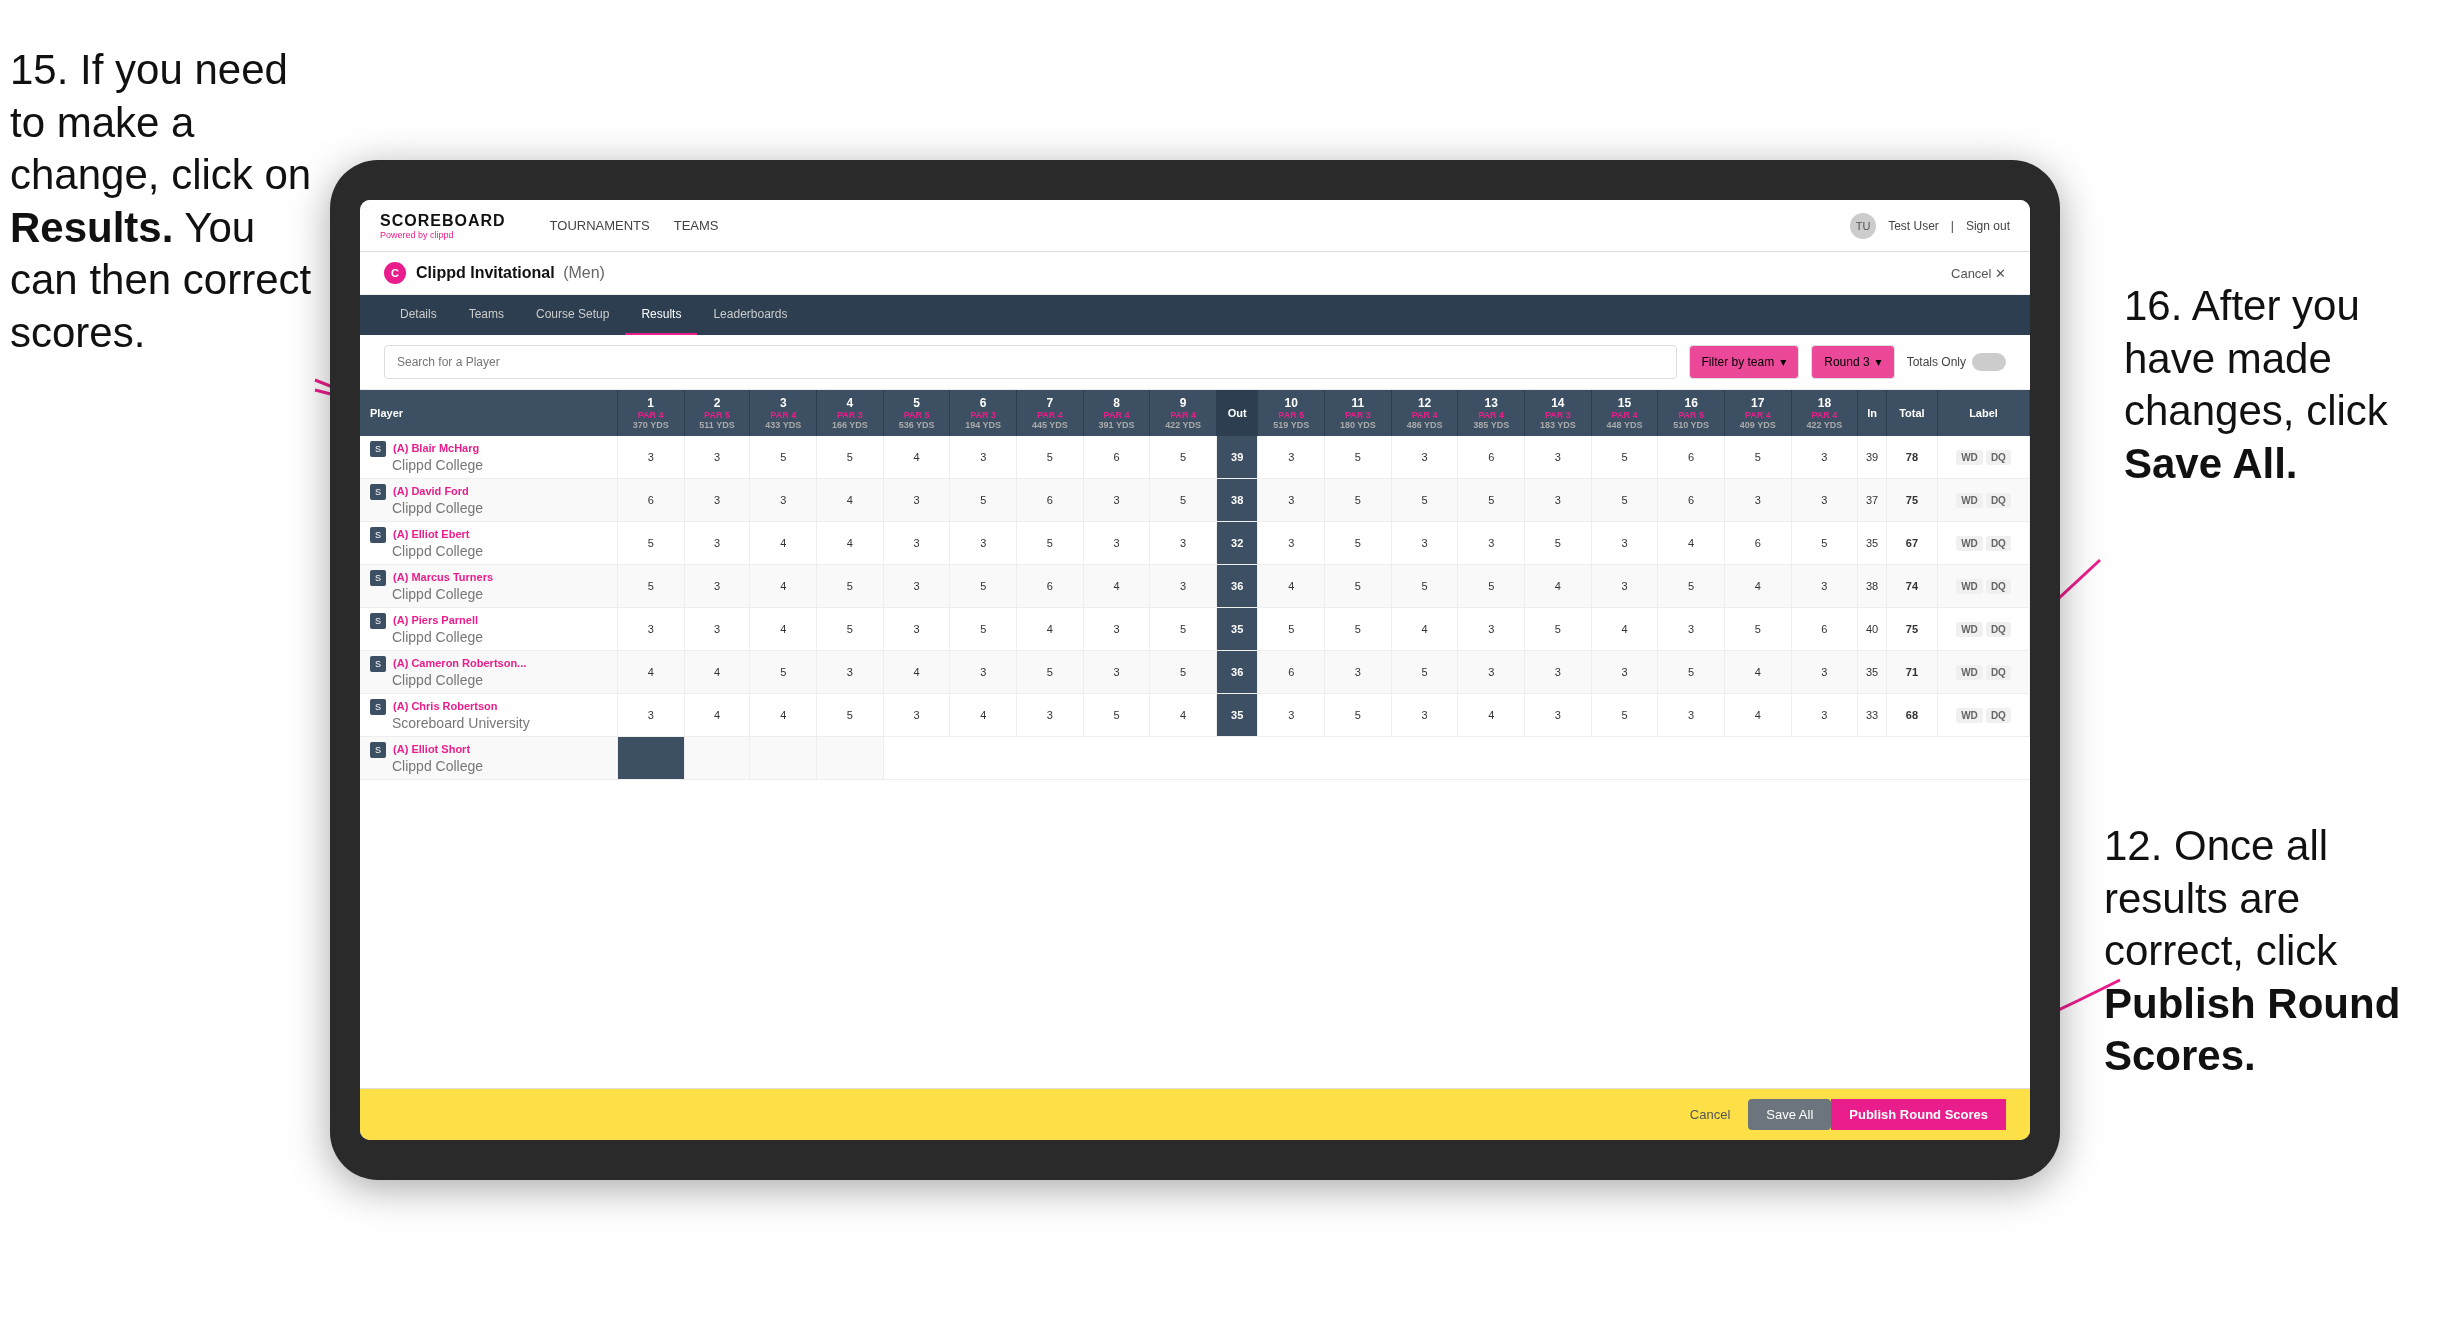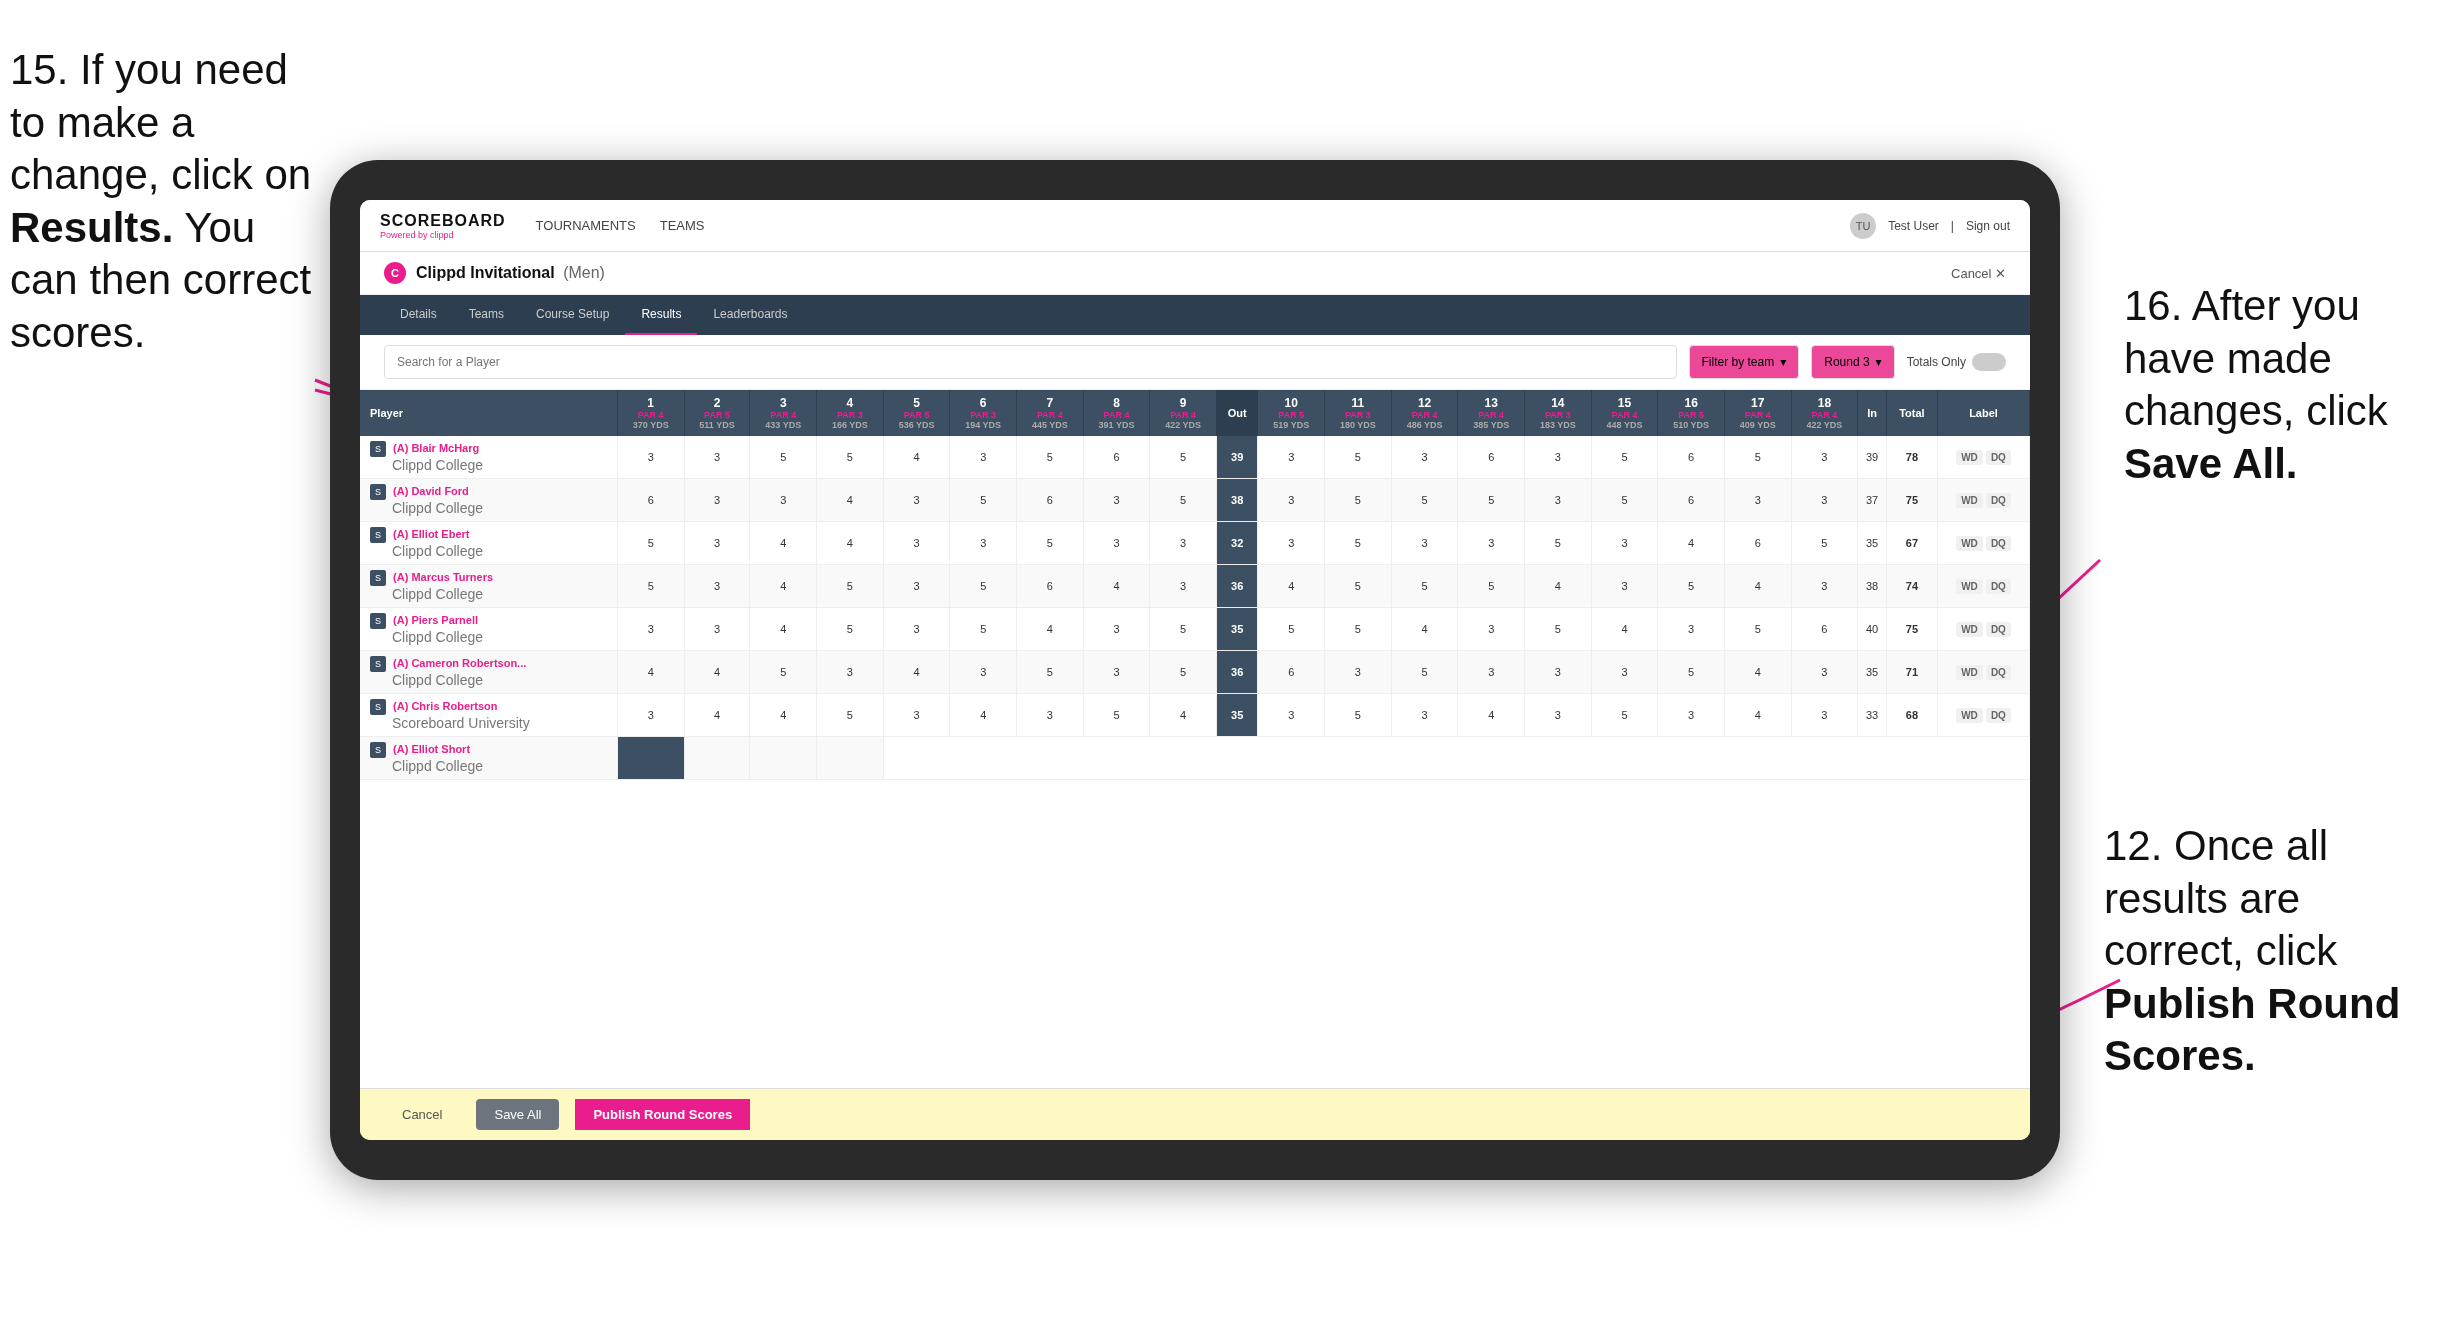--- a/index.html
+++ b/index.html
@@ -91,21 +91,21 @@
       border-bottom: 1px solid #ddd;
       height: 52px;
       display: flex;
       align-items: center;
       padding: 0 20px;
       flex-shrink: 0;
     }
     .logo-area {
       display: flex;
       flex-direction: column;
-      margin-right: 30px;
+      margin-right: 44px;
     }
     .logo-scoreboard {
       font-size: 16px;
       font-weight: 900;
       color: #111;
       letter-spacing: 1px;
       text-transform: uppercase;
     }
     .logo-sub {
       font-size: 9px;
@@ -338,26 +338,27 @@
       background: #3d4f62;
       color: #fff !important;
       font-weight: 700;
     }
     .total-col {
       font-weight: 700;
     }
 
     
     .action-bar {
-      background: #fef9c3;
+      background: #fde047;
       border-top: 1px solid #ddd;
       padding: 10px 24px;
       display: flex;
       align-items: center;
-      gap: 16px;
+      justify-content: flex-end;
+      gap: 0;
       flex-shrink: 0;
     }
     .btn-cancel {
       padding: 8px 18px;
       font-size: 13px;
       color: #555;
       background: none;
       border: none;
       cursor: pointer;
     }

